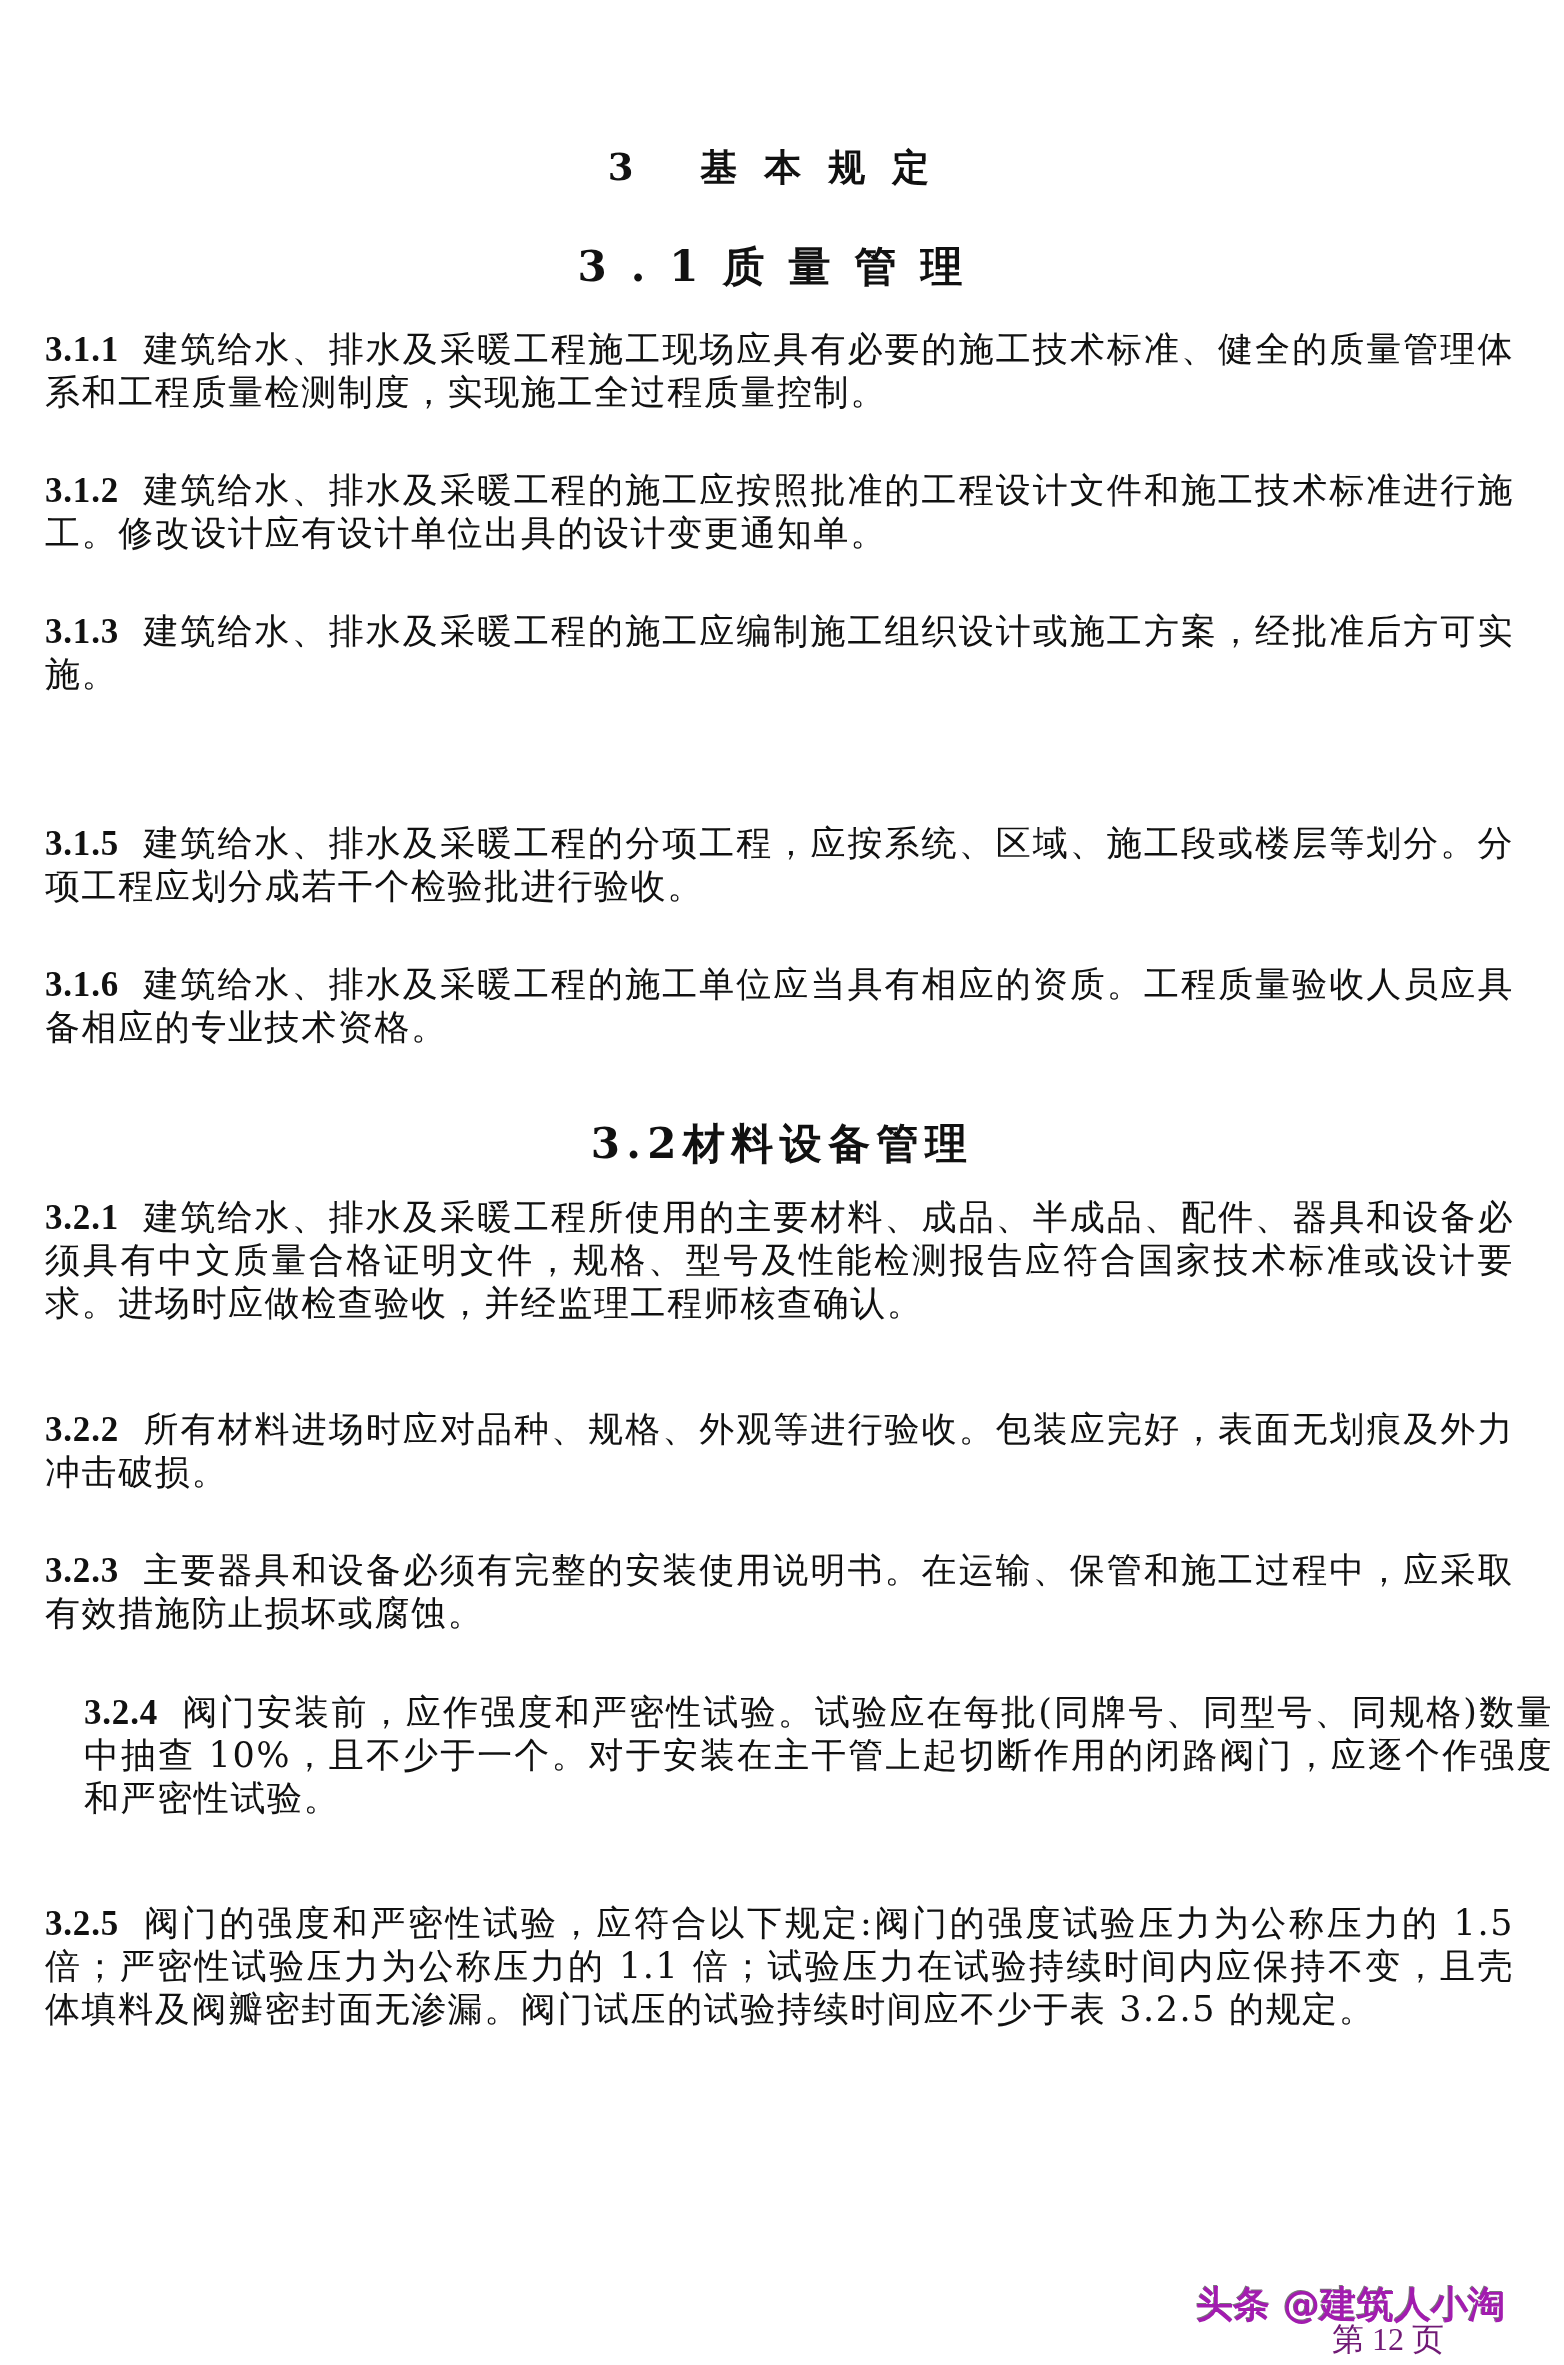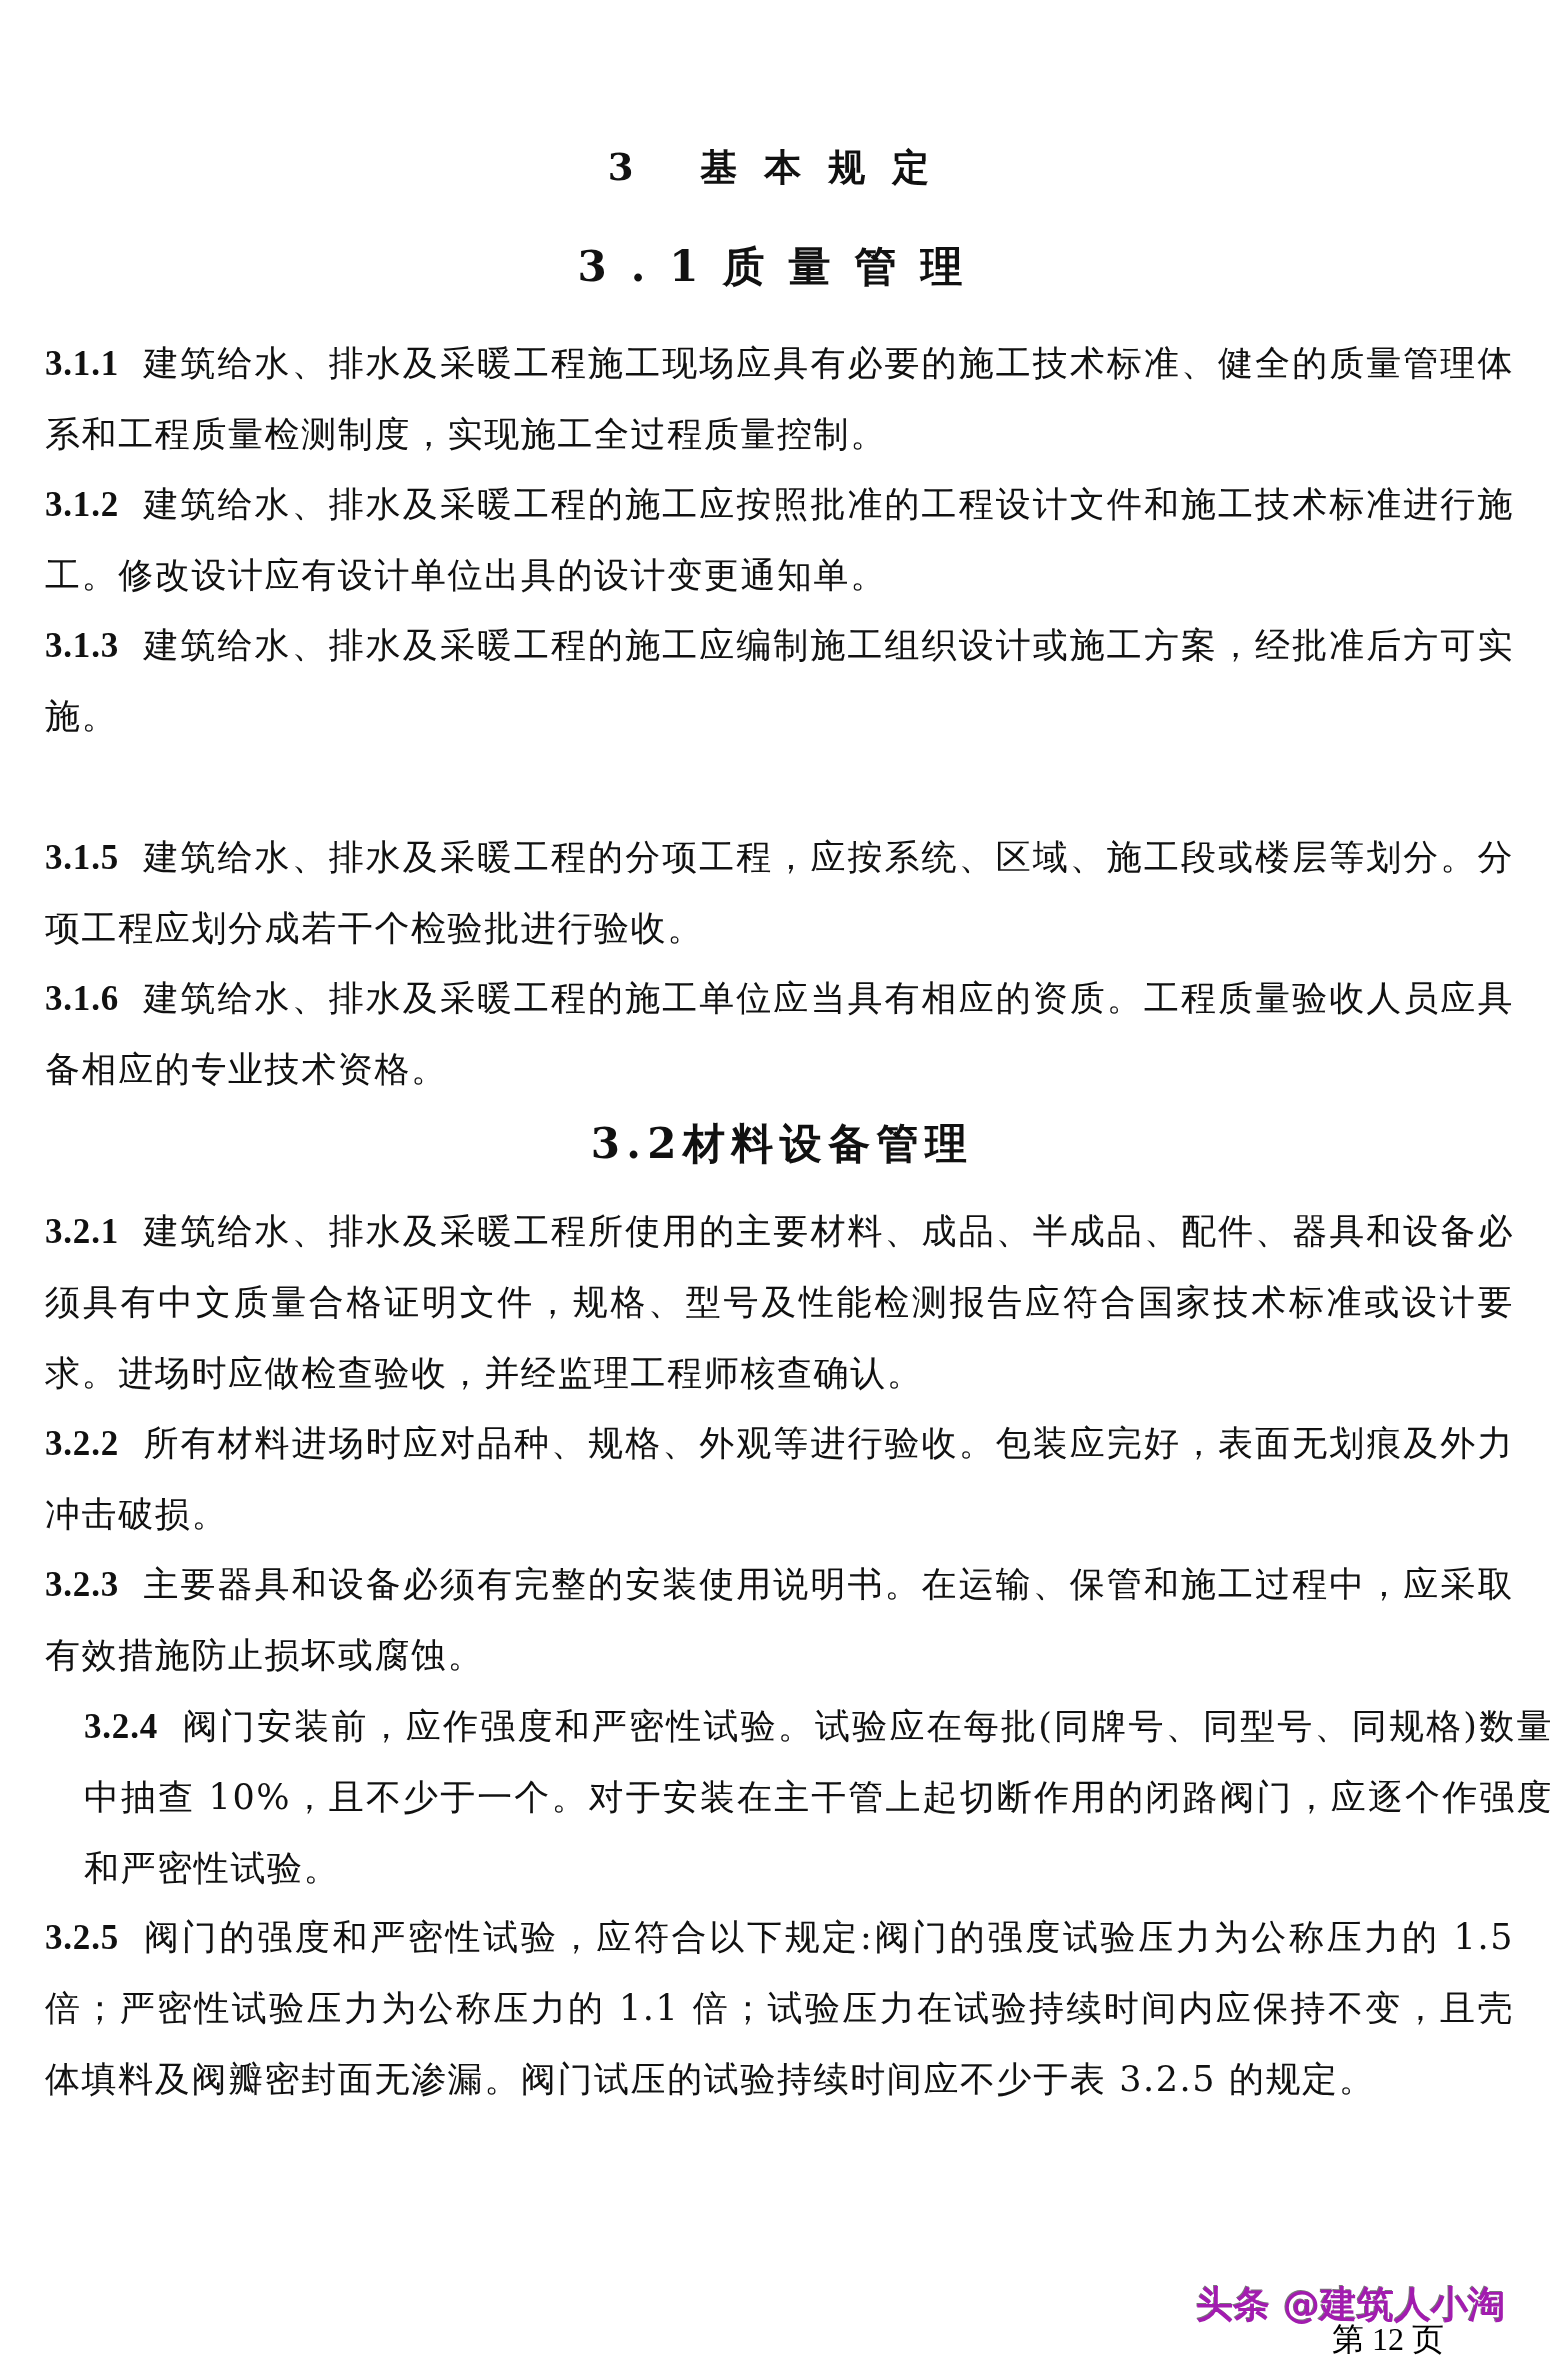--- a/index.html
+++ b/index.html
@@ -35,21 +35,21 @@
       line-height: 56px;
     }
     .section-title.s31 { top: 239px; letter-spacing: 24px; }
     .section-title.s32 { top: 1116px; letter-spacing: 6.4px; }
     .section-title .num { }
     .clause {
       position: absolute;
       left: 45px;
       width: 1469px;
       font-size: 35px;
-      line-height: 71px;
+      line-height: 43px;
       text-align: justify;
       text-align-last: left;
       letter-spacing: 1.6px;
     }
     .clause .cno {
       font-weight: bold;
       font-family: "Liberation Serif", "DejaVu Serif", serif;
       margin-right: 24px;
       letter-spacing: 0.8px;
     }
@@ -62,21 +62,21 @@
       color: #a21caf;
       text-shadow: 1.6px 1.6px 0 #ffffff, -0.8px -0.8px 0 #777777;
       font-weight: bold;
       white-space: nowrap;
     }
     .page-number {
       position: absolute;
       left: 1332px;
       top: 2318px;
       font-size: 32px;
-      color: #000000;
+      color: #701a75;
       white-space: nowrap;
       font-family: "Liberation Serif", "DejaVu Serif", serif;
     }
   </style>
 </head>
 <body>
 
 <div class="page">
 
   <div class="chapter-title">

